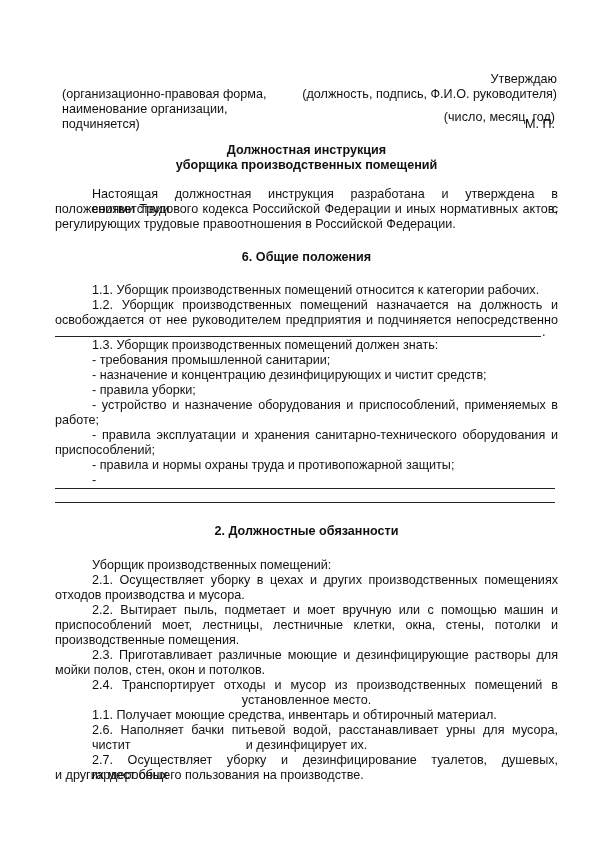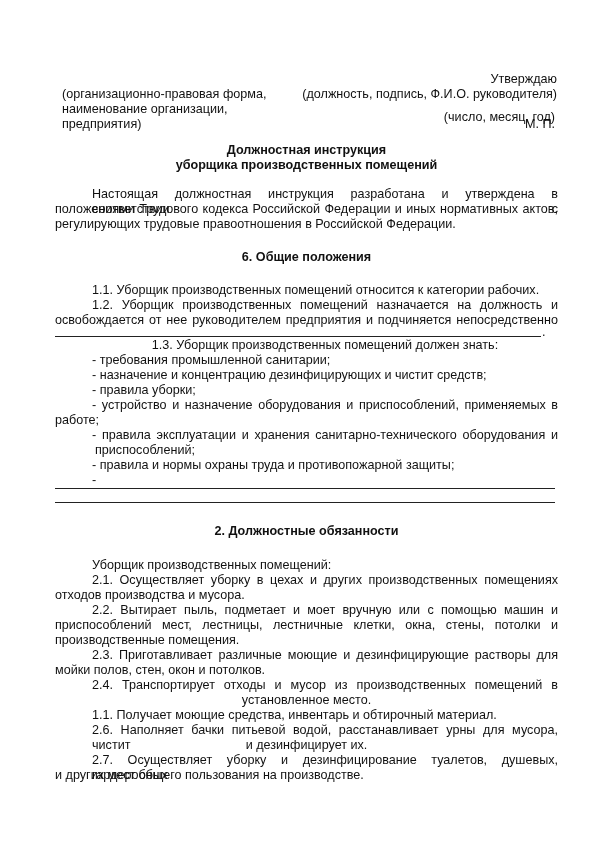--- a/index.html
+++ b/index.html
@@ -62,21 +62,21 @@
       line-height: 15px;
     }
   </style>
 </head>
 <body>
 
 <div>
   <div class="hdr-right" style="top:72px;">Утверждаю</div>
   <div class="hdr-left" style="top:87px;">(организационно-правовая форма,</div>
   <div class="hdr-left" style="top:102px;">наименование организации,</div>
-  <div class="hdr-left" style="top:117px;">предприятия)</div>
+  <div class="hdr-left" style="top:117px;">подчиняется)</div>
   <div class="hdr-right" style="top:87px;">(должность, подпись, Ф.И.О. руководителя)</div>
   <div class="hdr-right" style="top:102px; right:45px;margin-top:8px;">(число, месяц, год)</div>
   <div class="hdr-right" style="top:117px; right:45px;">М. П.</div>
 </div>
 
 <div class="page">
 
   <div class="line center bold" style="top:143px;">Должностная инструкция</div>
   <div class="line center bold" style="top:158px;">уборщика производственных помещений</div>
 
@@ -85,40 +85,40 @@
   <div class="line" style="top:217px;">регулирующих трудовые правоотношения в Российской Федерации.</div>
 
   <div class="line center bold" style="top:250px;">6. Общие положения</div>
 
   <div class="line indent" style="top:283px;">1.1. Уборщик производственных помещений относится к категории рабочих.</div>
   <div class="line justify indent" style="top:298px;">1.2. Уборщик производственных помещений назначается на должность и</div>
   <div class="line justify" style="top:313px;">освобождается от нее руководителем предприятия и подчиняется непосредственно</div>
   <div class="rule" style="top:336px; width:486px;"></div>
   <div class="rule-dot" style="top:325px; left:487px;">.</div>
 
-  <div class="line indent" style="top:338px;text-align:center;">1.3. Уборщик производственных помещений должен знать:</div>
+  <div class="line indent" style="top:338px;">1.3. Уборщик производственных помещений должен знать:</div>
   <div class="line indent" style="top:353px;">- требования промышленной санитарии;</div>
   <div class="line indent" style="top:368px;">- назначение и концентрацию дезинфицирующих и чистит средств;</div>
   <div class="line indent" style="top:383px;">- правила уборки;</div>
   <div class="line justify indent" style="top:398px;">- устройство и назначение оборудования и приспособлений, применяемых в</div>
   <div class="line" style="top:413px;">работе;</div>
   <div class="line justify indent" style="top:428px;">- правила эксплуатации и хранения санитарно-технического оборудования и</div>
-  <div class="line" style="top:443px;margin-left:40px;">приспособлений;</div>
+  <div class="line" style="top:443px;">приспособлений;</div>
   <div class="line indent" style="top:458px;">- правила и нормы охраны труда и противопожарной защиты;</div>
   <div class="line indent" style="top:473px;">-</div>
   <div class="rule" style="top:488px; width:500px;"></div>
   <div class="rule" style="top:502px; width:500px;"></div>
 
   <div class="line center bold" style="top:524px;">2. Должностные обязанности</div>
 
   <div class="line indent" style="top:558px;">Уборщик производственных помещений:</div>
   <div class="line justify indent" style="top:573px;">2.1. Осуществляет уборку в цехах и других производственных помещениях</div>
   <div class="line" style="top:588px;">отходов производства и мусора.</div>
   <div class="line justify indent" style="top:603px;">2.2. Вытирает пыль, подметает и моет вручную или с помощью машин и</div>
-  <div class="line justify" style="top:618px;">приспособлений мест, лестницы, лестничные клетки, окна, стены, потолки и</div>
+  <div class="line justify" style="top:618px;">приспособлений моет, лестницы, лестничные клетки, окна, стены, потолки и</div>
   <div class="line" style="top:633px;">производственные помещения.</div>
   <div class="line justify indent" style="top:648px;">2.3. Приготавливает различные моющие и дезинфицирующие растворы для</div>
   <div class="line" style="top:663px;">мойки полов, стен, окон и потолков.</div>
   <div class="line justify indent" style="top:678px;">2.4. Транспортирует отходы и мусор из производственных помещений в</div>
   <div class="line" style="top:693px;text-align:center;">установленное место.</div>
   <div class="line indent" style="top:708px;">1.1. Получает моющие средства, инвентарь и обтирочный материал.</div>
   <div class="line justify indent" style="top:723px;">2.6. Наполняет бачки питьевой водой, расстанавливает урны для мусора, чистит</div>
   <div class="line" style="top:738px;text-align:center;">и дезинфицирует их.</div>
   <div class="line justify indent" style="top:753px;">2.7. Осуществляет уборку и дезинфицирование туалетов, душевых, гардеробных</div>
   <div class="line" style="top:768px;">и других мест общего пользования на производстве.</div>

